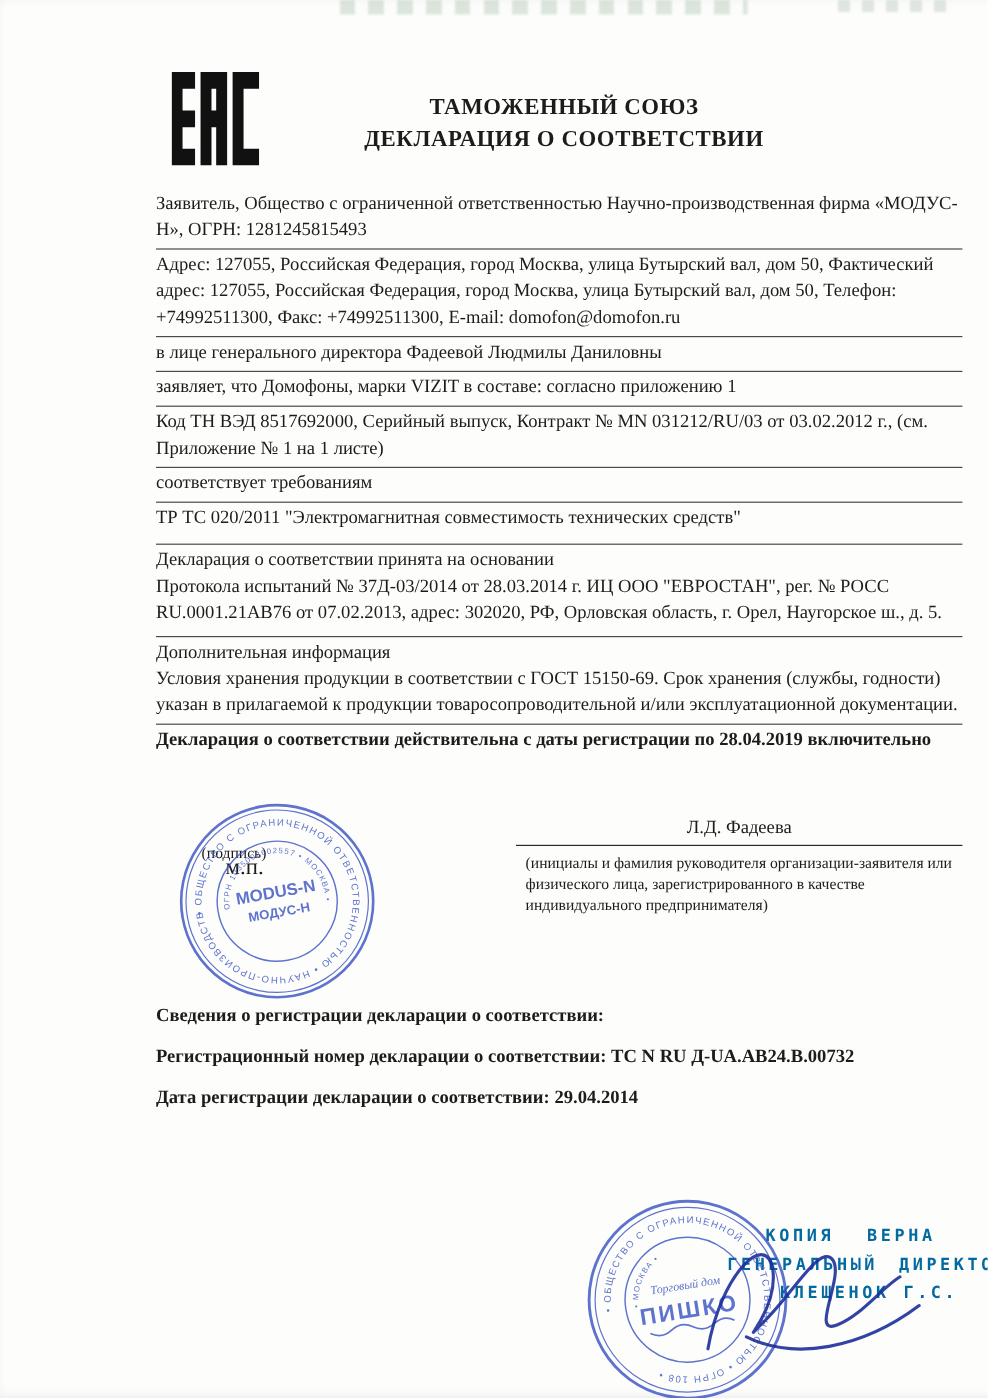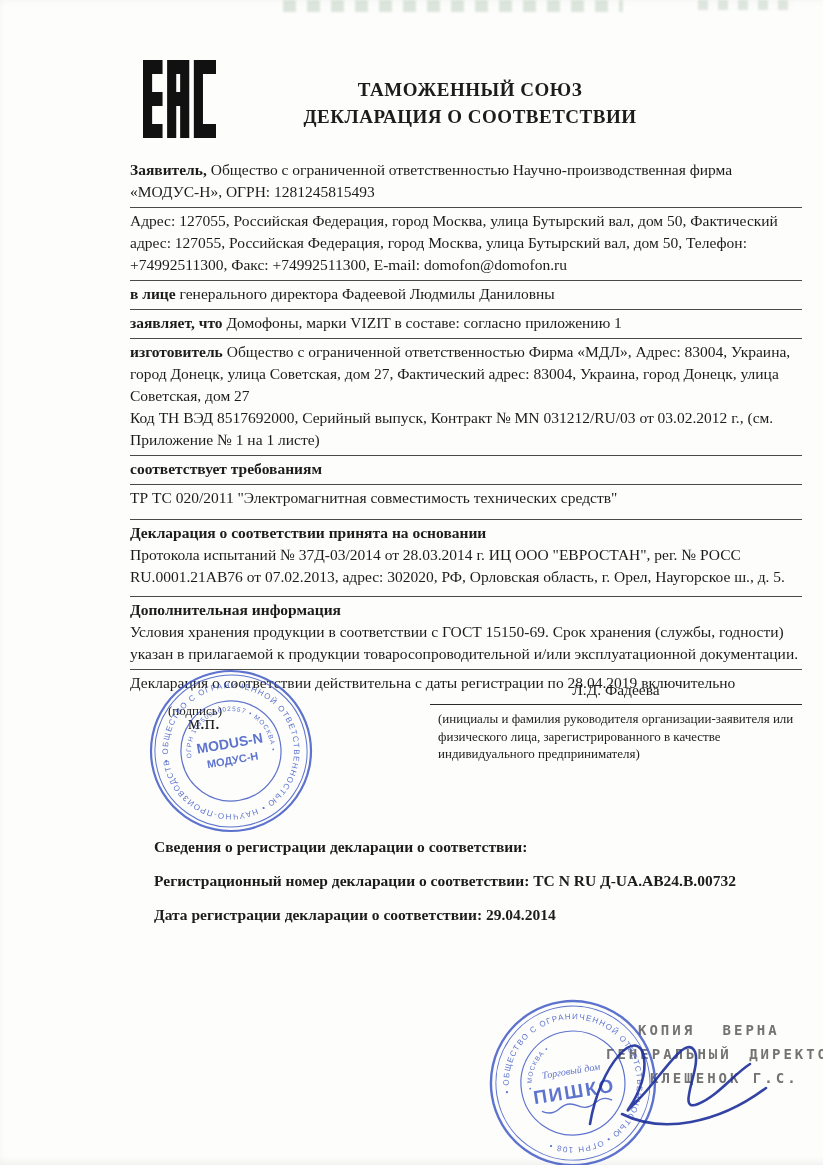--- a/index.html
+++ b/index.html
@@ -32,41 +32,41 @@
     letter-spacing: .5px;
   }
 
   .doc {
     position: absolute; left: 130px; top: 157px; width: 672px;
     font-size: 15.5px; line-height: 22px;
   }
   .doc .row { padding: 2px 0 4px; border-bottom: 1px solid #4a4a4a; }
   .doc .row.noline { border-bottom: none; }
   .doc p { margin: 0; }
-  .lead, .hdr { font-weight: bold; }
+  .lead, .hdr { font-weight: normal; }
   .gap-top { margin-top: 9px; }
   .justify { text-align: justify; }
-  .bold { font-weight: normal; }
+  .bold { font-weight: bold; }
 
   .sign-label { position: absolute; left: 168px; top: 703px; font-size: 13px; z-index: 1; }
   .mp-label   { position: absolute; left: 188px; top: 712px; font-size: 19px; z-index: 1; }
   .sig-name   { position: absolute; left: 430px; top: 681px; width: 372px; text-align: center; font-size: 15.5px; }
   .sig-rule   { position: absolute; left: 430px; top: 704px; width: 372px; border-top: 1.5px solid #2a2a2a; }
   .sig-caption{ position: absolute; left: 438px; top: 710px; width: 356px; text-align: left;
                 font-size: 13px; line-height: 17.5px; }
 
   .stamp { position: absolute; z-index: 3; opacity: .82; }
   .stamp-left { left: 146px; top: 666px; transform: rotate(-10deg); }
   .stamp-bottom { left: 486px; top: 996px; transform: rotate(-9deg); }
   .scrawl { position: absolute; left: 552px; top: 1002px; z-index: 4; }
 
   .registration { position: absolute; left: 130px; top: 838px; width: 672px; font-weight: bold; font-size: 15.5px; }
-  .registration div { margin-bottom: 16px; margin-left: 24px; }
+  .registration div { margin-bottom: 16px; }
 
-  .copy-text { position: absolute; z-index: 2; color: #737373; font-family: "DejaVu Sans Mono", monospace;
+  .copy-text { position: absolute; z-index: 2; color: #0369a1; font-family: "DejaVu Sans Mono", monospace;
                font-weight: bold; font-size: 14px; letter-spacing: 3px; white-space: nowrap; }
   .copy-1 { left: 638px; top: 1022px; word-spacing: 16px; }
   .copy-2 { left: 606px; top: 1046px; word-spacing: 6px; }
   .copy-3 { left: 650px; top: 1070px; }
 </style>
 </head>
 <body>
 
 <div class="page">
 
@@ -96,22 +96,20 @@
     </div>
     <div class="row">
       <p><span class="lead">в лице</span>
          <span>генерального директора Фадеевой Людмилы Даниловны</span></p>
     </div>
     <div class="row">
       <p><span class="lead">заявляет, что</span>
          <span>Домофоны, марки VIZIT в составе: согласно приложению 1</span></p>
     </div>
     <div class="row">
-      <p><span class="lead">изготовитель</span>
-         <span>Общество с ограниченной ответственностью Фирма «МДЛ», Адрес: 83004, Украина, город Донецк, улица Советская, дом 27, Фактический адрес: 83004, Украина, город Донецк, улица Советская, дом 27</span></p>
       <p><span>Код ТН ВЭД 8517692000, Серийный выпуск, Контракт № MN 031212/RU/03 от 03.02.2012 г., (см. Приложение № 1 на 1 листе)</span></p>
     </div>
     <div class="row">
       <p class="hdr">соответствует требованиям</p>
     </div>
     <div class="row">
       <p class="gap-top">ТР ТС 020/2011 "Электромагнитная совместимость технических средств"</p>
       <p style="height:6px"></p>
     </div>
     <div class="row">

